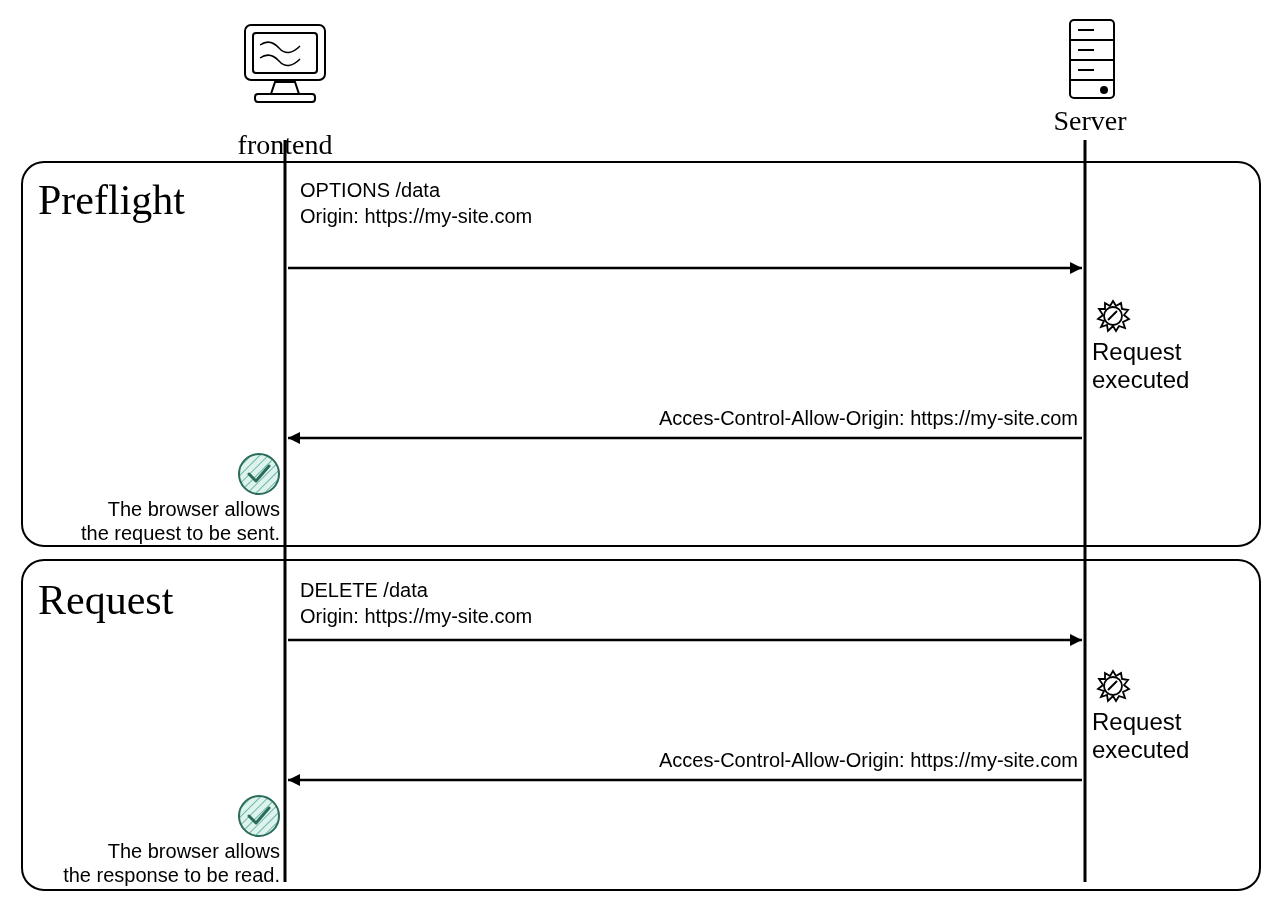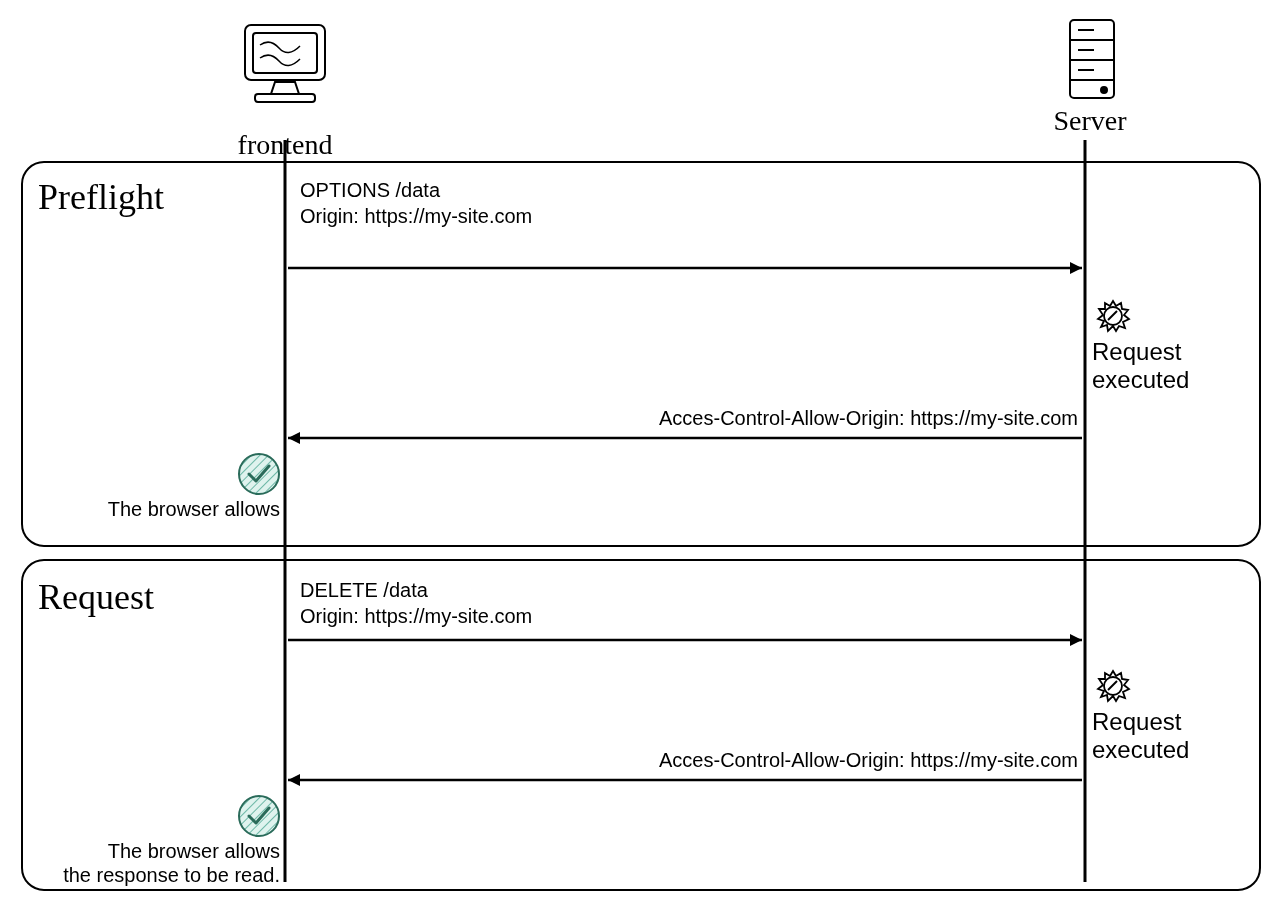--- a/index.html
+++ b/index.html
@@ -15,21 +15,21 @@
     height: 912px;
   }
   .actor-label {
     font-family: "Comic Sans MS", "Segoe Script", "Bradley Hand", cursive;
     font-size: 28px;
     position: absolute;
     text-align: center;
   }
   .phase-title {
     font-family: "Comic Sans MS", "Segoe Script", "Bradley Hand", cursive;
-    font-size: 36px;
+    font-size: 42px;
     position: absolute;
   }
   .msg-line {
     position: absolute;
     font-family: Arial, Helvetica, sans-serif;
     font-size: 20px;
     line-height: 1.25;
     white-space: pre;
   }
   .note-line {
@@ -137,20 +137,21 @@
   <div class="phase-title" style="left:38px; top:576px;">Request</div>
 
   <div class="msg-line" style="left:300px; top:178px;">OPTIONS /data</div>
   <div class="msg-line" style="left:300px; top:204px;">Origin: https://my-site.com</div>
 
   <div class="ann-right" style="left:1092px; top:338px;">Request executed</div>
 
   <div class="msg-line" style="left:538px; top:406px; text-align:right; width:540px;">Acces-Control-Allow-Origin: https://my-site.com</div>
 
   <div class="note-line" style="left:40px; top:498px; width:240px;">The browser allows</div>
+  <div class="note-line" style="left:40px; top:522px; width:240px;">the request to be sent.</div>
 
   <div class="msg-line" style="left:300px; top:578px;">DELETE /data</div>
   <div class="msg-line" style="left:300px; top:604px;">Origin: https://my-site.com</div>
 
   <div class="ann-right" style="left:1092px; top:708px;">Request executed</div>
 
   <div class="msg-line" style="left:538px; top:748px; text-align:right; width:540px;">Acces-Control-Allow-Origin: https://my-site.com</div>
 
   <div class="note-line" style="left:20px; top:840px; width:260px;">The browser allows</div>
   <div class="note-line" style="left:20px; top:864px; width:260px;text-align:right;">the response to be read.</div>

